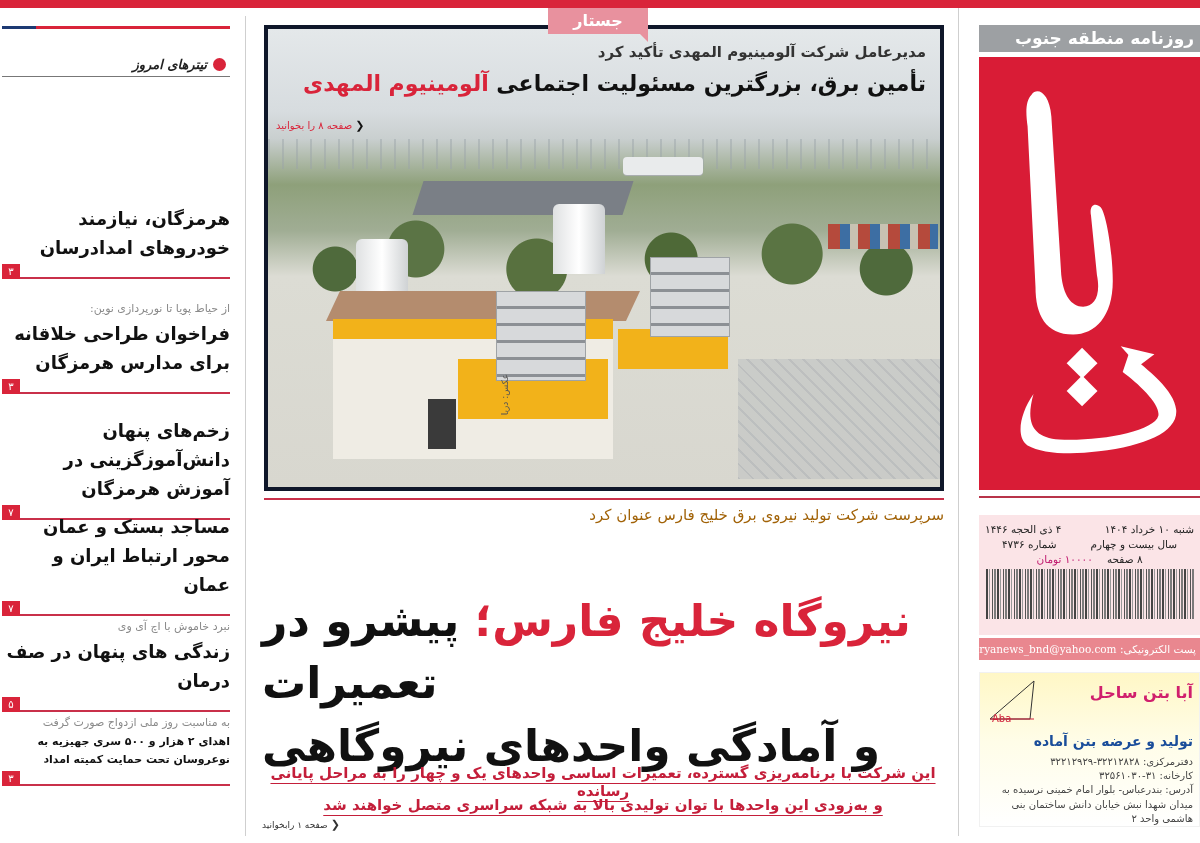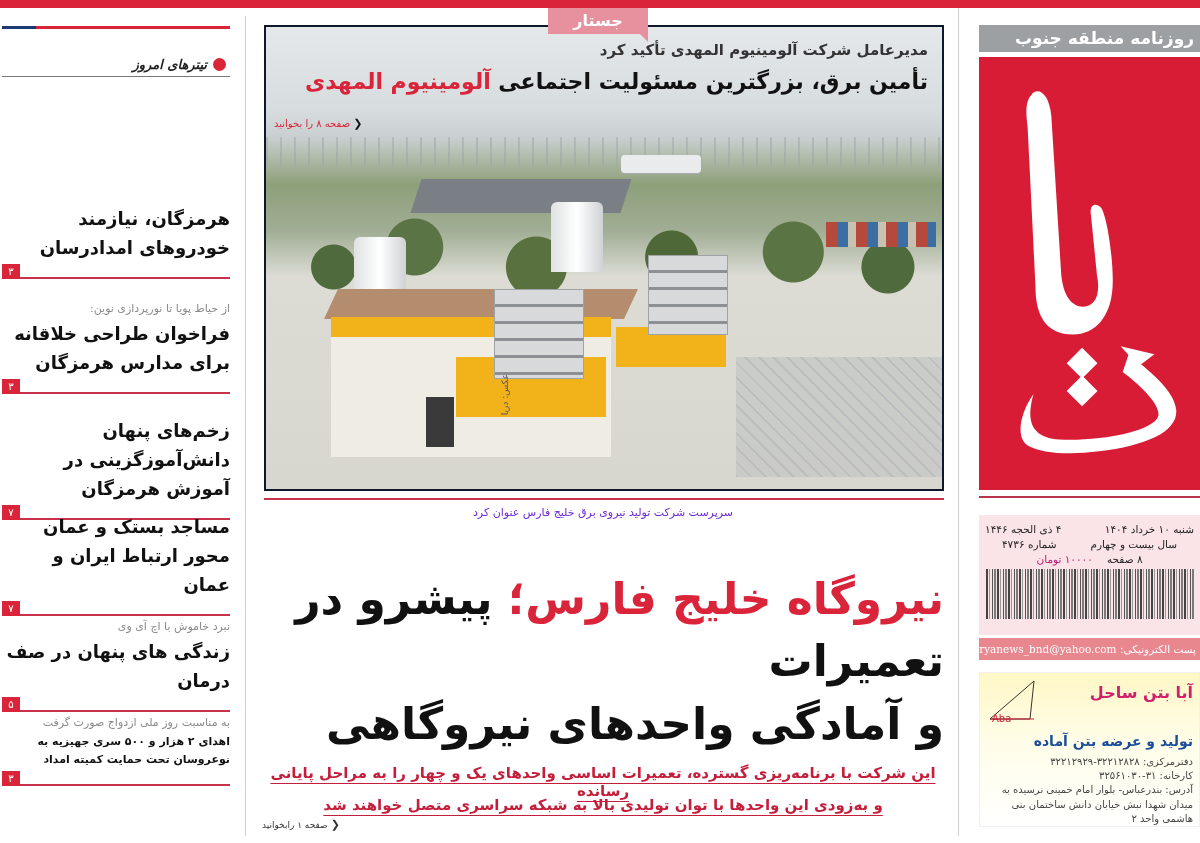--- a/index.html
+++ b/index.html
@@ -19,21 +19,21 @@
   .item { position: absolute; left: 2px; width: 228px; text-align: right; }
   .item .kicker { font-size: 11px; color: #8a8a8a; margin-bottom: 4px; }
   .item .title { font-size: 18px; font-weight: bold; line-height: 1.62; color: #111; }
   .item .foot { position: relative; margin-top: 2px; height: 15px; border-bottom: 2px solid #c9304a; }
   .item .page-badge { position: absolute; left: 0; bottom: -2px; width: 18px; height: 15px; background: #d9243a; color: #fff; font-size: 10px; text-align: center; line-height: 15px; direction: ltr; }
 
   
   .center { position: absolute; left: 262px; top: 8px; width: 682px; height: 835px; }
   .jostar-tag { position: absolute; left: 286px; top: 0; width: 100px; height: 26px; background: #e8919e; color: #fff; font-weight: bold; font-size: 16px; text-align: center; line-height: 26px; letter-spacing: 6px; }
   .jostar-tag::after { content: ""; position: absolute; right: 0; bottom: -8px; border-top: 8px solid #e8919e; border-left: 8px solid transparent; }
-  .photo-frame { position: absolute; left: 2px; top: 17px; width: 680px; height: 466px; border: 2px solid #0f172a; overflow: hidden; }
+  .photo-frame { position: absolute; left: 2px; top: 17px; width: 680px; height: 466px; border: 4px solid #0f172a; overflow: hidden; }
   .photo { position: absolute; inset: 0; background: linear-gradient(to bottom, #e4e8ea 0%, #d7dcdf 18%, #c9cfcf 24%, #8ea07a 34%, #a0ad94 44%, #dcdcd4 54%, #d8d7cf 100%); }
   .sky-strip { position: absolute; left: 0; top: 110px; width: 100%; height: 30px; background: repeating-linear-gradient(to right, #9aa3a8 0 2px, transparent 2px 14px); opacity: .45; }
   .tanks { position: absolute; left: 355px; top: 128px; width: 80px; height: 18px; background: #e9ebec; border-radius: 4px; box-shadow: 0 1px 0 #a9adaf; }
   .trees { position: absolute; left: 0; top: 180px; width: 100%; height: 100px; background: radial-gradient(circle at 10% 60%, #4f6a3c 0 22px, transparent 23px), radial-gradient(circle at 22% 40%, #5b7445 0 28px, transparent 29px), radial-gradient(circle at 40% 60%, #58713f 0 30px, transparent 31px), radial-gradient(circle at 60% 50%, #4e6937 0 26px, transparent 27px), radial-gradient(circle at 78% 45%, #5a7443 0 30px, transparent 31px), radial-gradient(circle at 92% 60%, #4f6a3c 0 26px, transparent 27px); }
   .shed { position: absolute; left: 150px; top: 152px; width: 210px; height: 34px; background: #7a7f86; transform: skewX(-18deg); }
   .stack { position: absolute; width: 52px; height: 70px; background: linear-gradient(to right, #dfe1e2, #ffffff, #cfd2d4); border-radius: 6px 6px 0 0; }
   .stack.s1 { left: 88px; top: 210px; }
   .stack.s2 { left: 285px; top: 175px; }
   .building-body { position: absolute; left: 65px; top: 290px; width: 280px; height: 140px; background: #efece4; border-top: 20px solid #f2b21a; }
   .roof-1 { position: absolute; left: 65px; top: 262px; width: 300px; height: 30px; background: #b48c6e; transform: skewX(-25deg); }
@@ -48,22 +48,22 @@
 
   .photo-kicker { position: absolute; right: 14px; top: 14px; font-size: 15px; color: #333; font-weight: bold; }
   .photo-title { position: absolute; right: 14px; top: 42px; font-size: 22px; font-weight: bold; color: #111; white-space: nowrap; }
   .photo-title .accent { color: #d9243a; }
   .photo-more { position: absolute; left: 8px; top: 90px; font-size: 10px; color: #d9243a; display: flex; align-items: center; gap: 3px; }
   .photo-more .chev { color: #111; font-size: 11px; font-weight: bold; }
 
   .photo-credit { position: absolute; left: 238px; top: 426px; font-size: 9px; color: #555; transform: rotate(-90deg); transform-origin: left top; white-space: nowrap; width: 60px; }
 
   .center-rule { position: absolute; left: 2px; top: 490px; width: 680px; height: 2px; background: #c9304a; }
-  .lead-kicker { position: absolute; left: 0; top: 498px; width: 682px; text-align: center; font-size: 11px; color: #6d28d9; }
-  .main-head { position: absolute; left: 0; top: 560px; width: 682px; text-align: right; font-weight: bold; font-size: 44px; line-height: 1.42; color: #111; }
+  .lead-kicker { position: absolute; left: 0; top: 498px; width: 682px; font-size: 15px; color: #a16207; }
+  .main-head { position: absolute; left: 0; top: 582px; width: 682px; text-align: left; font-weight: bold; font-size: 44px; line-height: 1.42; color: #111; }
   .main-head .accent { color: #d9243a; }
   .lead-line { position: absolute; left: 0; width: 682px; text-align: center; font-size: 15px; font-weight: bold; color: #c41e3a; }
   .lead-line span { text-decoration: underline; text-decoration-color: #c41e3a; text-underline-offset: 5px; }
   .lead-line.l1 { top: 756px; }
   .lead-line.l2 { top: 788px; }
   .center-more { position: absolute; left: 0; top: 810px; font-size: 9px; color: #333; display: flex; align-items: center; gap: 3px; }
   .center-more .chev { font-weight: bold; font-size: 11px; }
 
   
   .right-col { position: absolute; left: 950px; top: 8px; width: 250px; height: 835px; }

